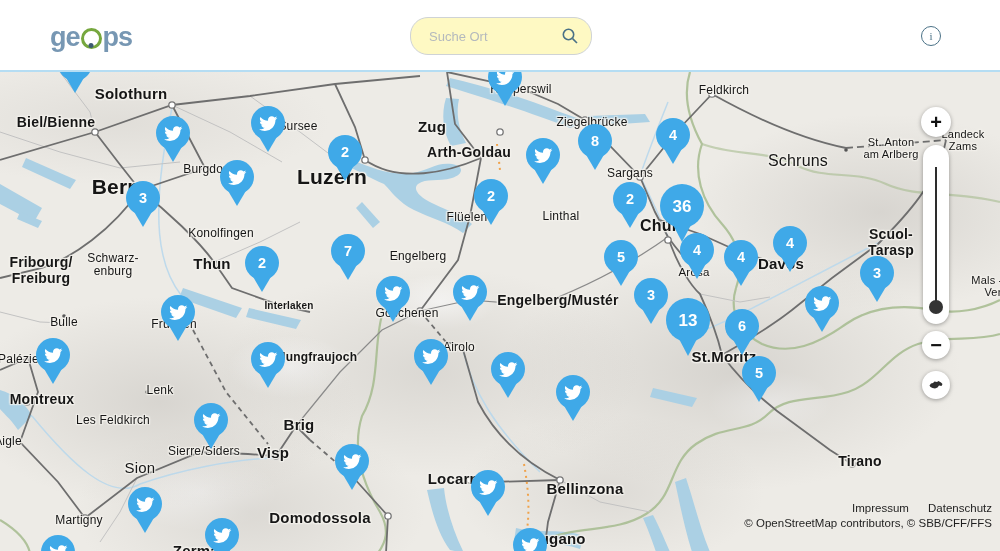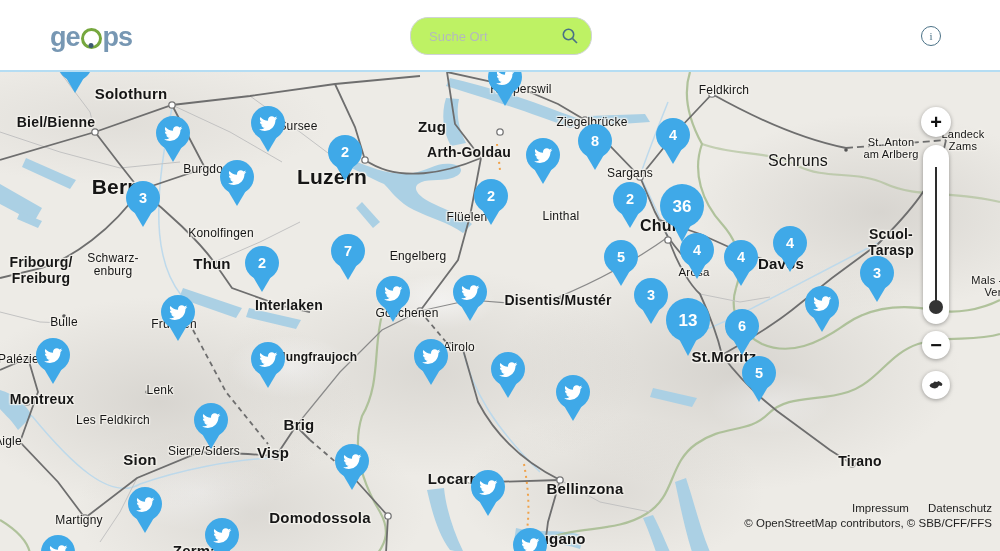--- a/index.html
+++ b/index.html
@@ -6,21 +6,21 @@
   #app{position:relative;width:1000px;height:551px;overflow:hidden;
        font-family:"Liberation Sans",sans-serif;background:#fff;}
   
   #header{position:absolute;left:0;top:0;width:1000px;height:70px;background:#fff;z-index:30;}
   .logo{position:absolute;left:50px;top:22px;display:flex;align-items:center;
         font-weight:bold;font-size:27px;letter-spacing:-1px;color:var(--logo-blue);}
   .logo-o{display:inline-block;width:15px;height:15px;border:3.5px solid var(--logo-green);
           border-radius:50%;margin:0 1px;position:relative;top:1px;}
   .logo-dot{position:absolute;left:50%;bottom:-2px;transform:translateX(-50%);
             width:5px;height:5px;border-radius:50%;background:#3d5a73;}
-  .searchbox{position:absolute;left:410px;top:17px;width:180px;height:36px;background:#bef264;
+  .searchbox{position:absolute;left:410px;top:17px;width:180px;height:36px;background:#fef9c3;
              border:1px solid #cfd3d6;border-radius:18px;display:flex;align-items:center;}
   .searchbox input{border:none;outline:none;background:transparent;margin-left:16px;width:120px;
              font-size:13px;color:#444;font-family:"Liberation Sans",sans-serif;}
   .searchbox input::placeholder{color:#b4b9bd;}
   .search-ic{margin-left:auto;margin-right:12px;cursor:pointer;display:flex;}
   .info-btn{position:absolute;left:921px;top:26px;width:18px;height:18px;border:1.6px solid var(--slate);
             border-radius:50%;color:var(--slate);font-size:11px;line-height:18px;text-align:center;
             cursor:pointer;font-family:"Liberation Serif",serif;}
   
   #map{position:absolute;left:0;top:70px;width:1000px;height:505px;overflow:hidden;
@@ -223,44 +223,44 @@
         <div class="maplabel" style="left: 212px; top: 192px; font-size: 15px; font-weight: bold;">Thun</div>
         <div class="maplabel" style="left: 113px; top: 193px; font-size: 12px; font-weight: 400;">Schwarz-<br>enburg</div>
         <div class="maplabel" style="left: 41px; top: 199px; font-size: 14px; font-weight: bold;">Fribourg/<br>Freiburg</div>
         <div class="maplabel" style="left: 64px; top: 251px; font-size: 12px; font-weight: 400;">Bulle</div>
         <div class="maplabel" style="left: 25px; top: 288px; font-size: 12px; font-weight: 400;">Palézieux</div>
         <div class="maplabel" style="left: 42px; top: 328px; font-size: 14px; font-weight: bold;">Montreux</div>
         <div class="maplabel" style="left: 113px; top: 349px; font-size: 12px; font-weight: 400;">Les Feldkirch</div>
         <div class="maplabel" style="left: 160px; top: 319px; font-size: 12px; font-weight: 400;">Lenk</div>
         <div class="maplabel" style="left: 174px; top: 253px; font-size: 12px; font-weight: 400;">Frutigen</div>
         <div class="maplabel" style="left: 8px; top: 370px; font-size: 12px; font-weight: 400;">Aigle</div>
-        <div class="maplabel" style="left: 140px; top: 388px; font-size: 15px; font-weight: bold;">Sion</div>
+        <div class="maplabel" style="left: 140px; top: 396px; font-size: 15px; font-weight: normal;">Sion</div>
         <div class="maplabel" style="left: 204px; top: 380px; font-size: 12px; font-weight: 400; text-align: right;">Sierre/Siders</div>
         <div class="maplabel" style="left: 79px; top: 449px; font-size: 12px; font-weight: 400;">Martigny</div>
         <div class="maplabel" style="left: 201px; top: 479px; font-size: 15px; font-weight: bold;">Zermatt</div>
         <div class="maplabel" style="left: 273px; top: 381px; font-size: 15px; font-weight: bold;">Visp</div>
         <div class="maplabel" style="left: 299px; top: 353px; font-size: 15px; font-weight: bold;">Brig</div>
         <div class="maplabel" style="left: 320px; top: 446px; font-size: 15px; font-weight: bold;">Domodossola</div>
-        <div class="maplabel" style="left: 289px; top: 234px; font-size: 14px; font-weight: bold;">Interlaken</div>
+        <div class="maplabel" style="left: 289px; top: 234px; font-size: 10px; font-weight: bold;">Interlaken</div>
         <div class="maplabel" style="left: 318px; top: 286px; font-size: 12px; font-weight: 700;">Jungfraujoch</div>
         <div class="maplabel" style="left: 332px; top: 105px; font-size: 21px; font-weight: bold;">Luzern</div>
         <div class="maplabel" style="left: 298px; top: 55px; font-size: 12px; font-weight: 400;">Sursee</div>
         <div class="maplabel" style="left: 432px; top: 55px; font-size: 15px; font-weight: bold;">Zug</div>
         <div class="maplabel" style="left: 469px; top: 81px; font-size: 14px; font-weight: bold;">Arth-Goldau</div>
         <div class="maplabel" style="left: 467px; top: 146px; font-size: 12px; font-weight: 400;">Flüelen</div>
         <div class="maplabel" style="left: 418px; top: 185px; font-size: 12px; font-weight: 400;">Engelberg</div>
         <div class="maplabel" style="left: 407px; top: 242px; font-size: 12px; font-weight: 400;">Göschenen</div>
         <div class="maplabel" style="left: 561px; top: 145px; font-size: 12px; font-weight: 400;">Linthal</div>
         <div class="maplabel" style="left: 592px; top: 51px; font-size: 12px; font-weight: 400;">Ziegelbrücke</div>
         <div class="maplabel" style="left: 521px; top: 18px; font-size: 12px; font-weight: 400;">Rapperswil</div>
         <div class="maplabel" style="left: 630px; top: 102px; font-size: 12px; font-weight: 400;">Sargans</div>
         <div class="maplabel" style="left: 659px; top: 154px; font-size: 16px; font-weight: bold;">Chur</div>
         <div class="maplabel" style="left: 694px; top: 200px; font-size: 11.5px; font-weight: 400;">Arosa</div>
         <div class="maplabel" style="left: 781px; top: 192px; font-size: 15px; font-weight: bold;">Davos</div>
-        <div class="maplabel" style="left: 558px; top: 229px; font-size: 14px; font-weight: bold;">Disentis/Mustér</div>
+        <div class="maplabel" style="left: 558px; top: 229px; font-size: 14px; font-weight: bold;">Engelberg/Mustér</div>
         <div class="maplabel" style="left: 459px; top: 276px; font-size: 12px; font-weight: 400;">Airolo</div>
         <div class="maplabel" style="left: 458px; top: 407px; font-size: 15px; font-weight: bold;">Locarno</div>
         <div class="maplabel" style="left: 585px; top: 417px; font-size: 15px; font-weight: bold;">Bellinzona</div>
         <div class="maplabel" style="left: 558px; top: 467px; font-size: 15px; font-weight: bold;">Lugano</div>
         <div class="maplabel" style="left: 724px; top: 285px; font-size: 15px; font-weight: bold;">St.Moritz</div>
         <div class="maplabel" style="left: 860px; top: 390px; font-size: 14px; font-weight: bold;">Tirano</div>
         <div class="maplabel" style="left: 724px; top: 19px; font-size: 12px; font-weight: 400;">Feldkirch</div>
         <div class="maplabel" style="left: 798px; top: 89px; font-size: 16px; font-weight: 400;">Schruns</div>
         <div class="maplabel" style="left: 891px; top: 76px; font-size: 11px; font-weight: 400;">St. Anton<br>am Arlberg</div>
         <div class="maplabel" style="left: 963px; top: 68px; font-size: 11px; font-weight: 400;">Landeck<br>Zams</div>

